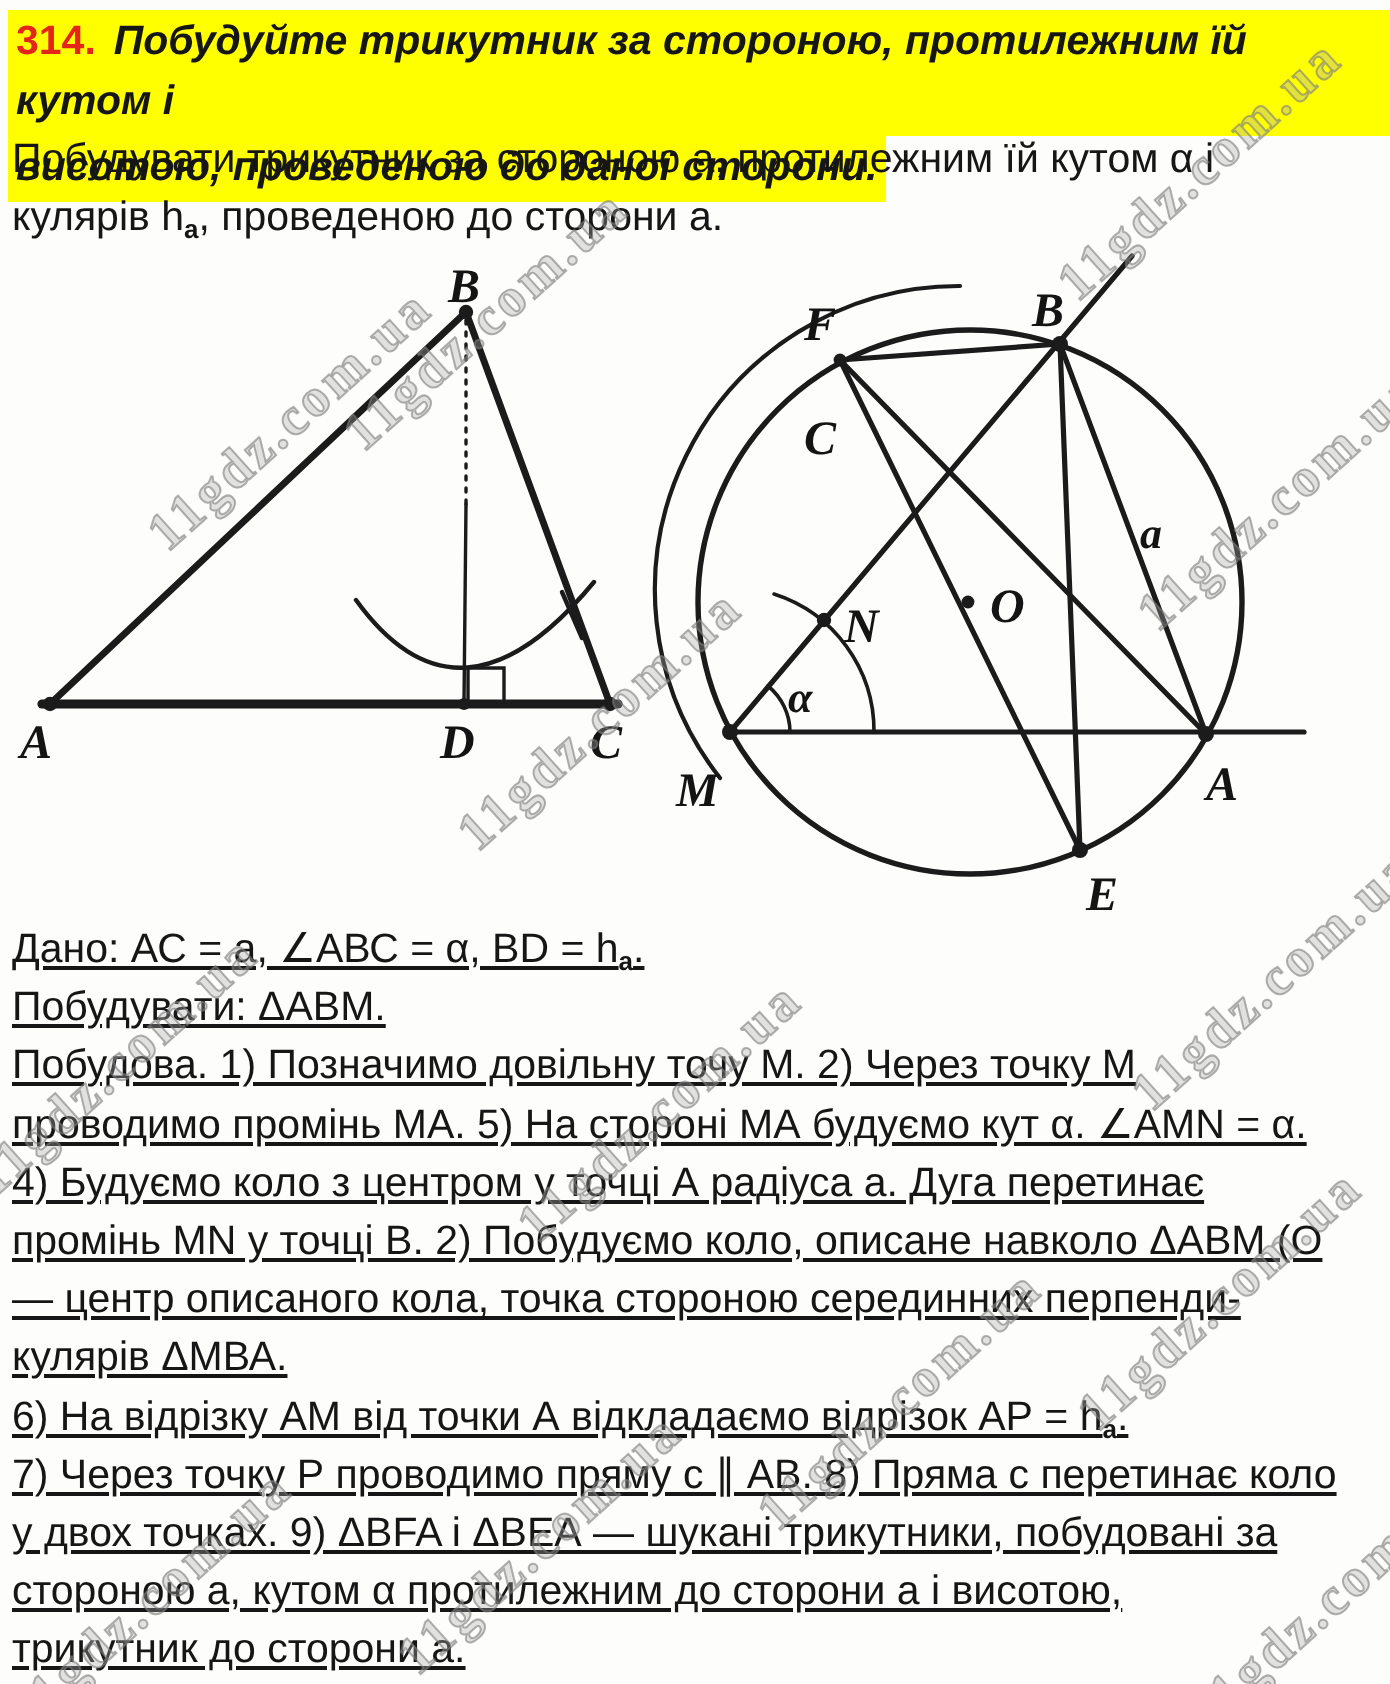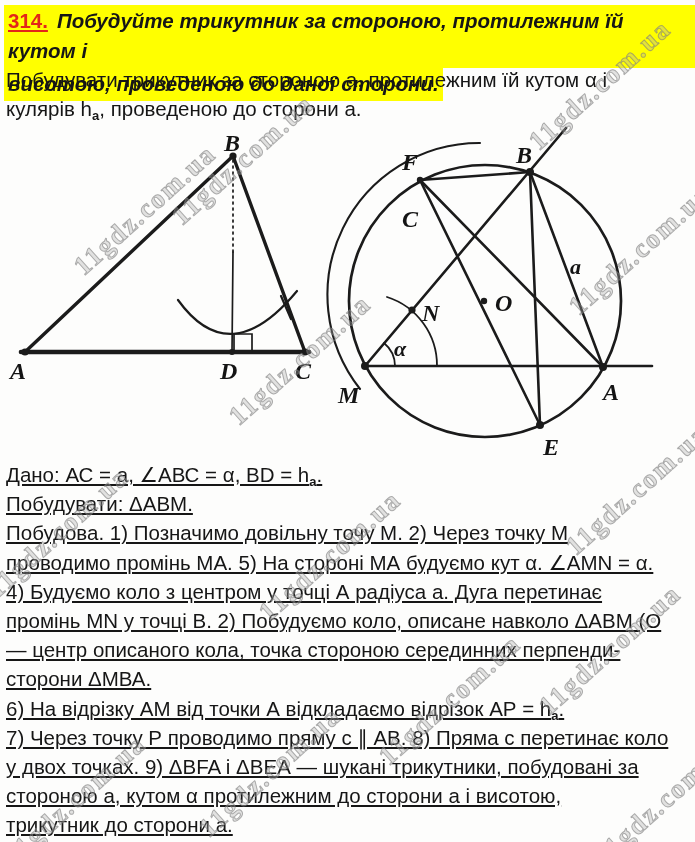--- a/index.html
+++ b/index.html
@@ -6,21 +6,21 @@
   body {
     width:695px; height:842px; position:relative; overflow:hidden;
     background:#fdfdfc; color:#161616;
     font-family:"Liberation Sans", sans-serif;
   }
   .header {
     position:absolute; left:4px; top:5px; z-index:2;
     font-weight:bold; font-style:italic; font-size:20.5px; line-height:30px;
   }
   .hl { background:#ffff00; padding:1px 4px 2px 4px; display:inline-block; }
-  .num { color:#e32619; font-style:normal; margin-right:9px;text-decoration:underline; }
+  .num { color:#e32619; font-style:normal; margin-right:9px; }
   .intro {
     position:absolute; left:6px; top:65px; z-index:2;
     font-size:20.5px; line-height:29px; white-space:nowrap;
   }
   .sol {
     position:absolute; left:6px; top:460px; z-index:2;
     font-size:20.5px; line-height:29.2px; white-space:nowrap;text-decoration:underline;
   }
   .ln { height:29.2px; }
   sub.ha { font-size:13px; font-weight:bold; vertical-align:-4px; }
@@ -113,21 +113,21 @@
 </svg>
 
 <div class="sol">
   <div class="ln"><span>Дано: АС = а, ∠АВС = α, BD = h</span><sub class="ha">a</sub><span>.</span></div>
   <div class="ln">Побудувати: ΔАВМ.</div>
   <div class="ln">Побудова. 1) Позначимо довільну точу М. 2) Через точку М</div>
   <div class="ln">проводимо промінь МА. 5) На стороні МА будуємо кут α. ∠AMN = α.</div>
   <div class="ln">4) Будуємо коло з центром у точці А радіуса а. Дуга перетинає</div>
   <div class="ln">промінь MN у точці В. 2) Побудуємо коло, описане навколо ΔАВМ (О</div>
   <div class="ln">— центр описаного кола, точка стороною серединних перпенди-</div>
-  <div class="ln">сторони ΔМВА.</div>
+  <div class="ln">кулярів ΔМВА.</div>
   <div class="ln"><span>6) На відрізку АМ від точки А відкладаємо відрізок АР = h</span><sub class="ha">a</sub><span>.</span></div>
   <div class="ln">7) Через точку Р проводимо пряму с ∥ АВ. 8) Пряма с перетинає коло</div>
   <div class="ln">у двох точках. 9) ΔBFA і ΔВЕА — шукані трикутники, побудовані за</div>
   <div class="ln">стороною а, кутом α протилежним до сторони а і висотою,</div>
   <div class="ln">трикутник до сторони а.</div>
 </div>
 
 <div class="wm" id="wm-layer">
     <span style="left: 145px; top: 210px;">11gdz.com.ua</span>
     <span style="left: 243px; top: 160px;">11gdz.com.ua</span>

